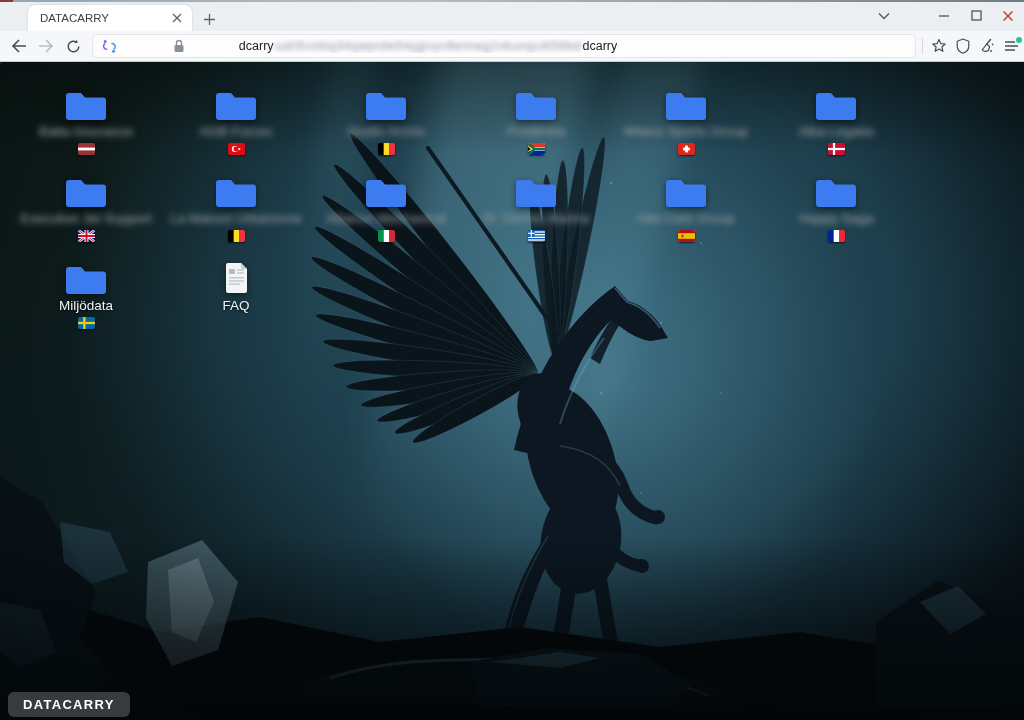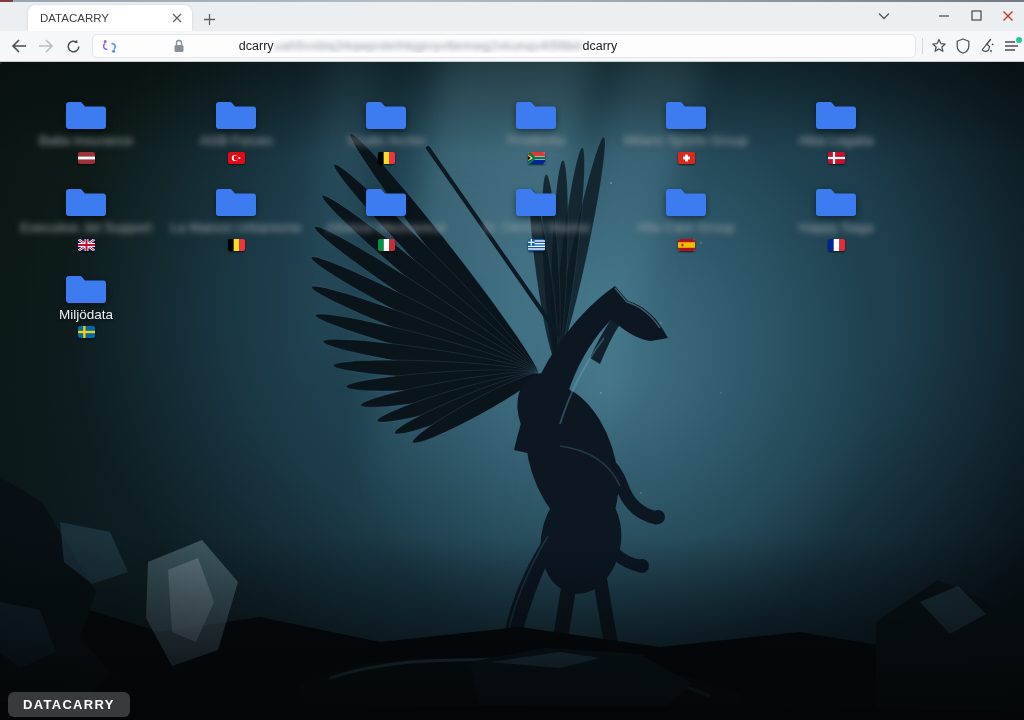--- a/index.html
+++ b/index.html
@@ -53,21 +53,21 @@
       700px 180px 0 rgba(205,238,248,.25),560px 390px 0 rgba(205,238,248,.22),640px 430px 0 rgba(205,238,248,.22),
       460px 210px 0 rgba(205,238,248,.25),720px 330px 0 rgba(205,238,248,.2),600px 330px 0 rgba(205,238,248,.3),
       680px 90px 0 rgba(205,238,248,.3);}
   .vignette{position:absolute;left:0;top:0;width:100%;height:100%;pointer-events:none;
     background:
       radial-gradient(ellipse at 55% 38%, rgba(0,0,0,0) 42%, rgba(3,8,10,.55) 100%),
       linear-gradient(180deg, rgba(5,12,11,.45) 0%, rgba(0,0,0,0) 14%, rgba(0,0,0,0) 72%, rgba(2,5,7,.85) 100%);}
 
   
   .grid{position:absolute;left:11px;top:24px;display:grid;grid-template-columns:repeat(6,150px);z-index:5;}
-  .item{height:87px;display:flex;flex-direction:column;align-items:center;cursor:pointer;justify-content:center;}
+  .item{height:87px;display:flex;flex-direction:column;align-items:center;cursor:pointer;}
   .item .icon{height:34px;display:flex;align-items:flex-end;filter:drop-shadow(0 2px 3px rgba(0,0,0,.45));}
   .item .label{margin-top:4px;font-size:13.5px;font-weight:500;color:#eef3f5;
     text-shadow:0 1px 3px rgba(0,0,0,.7);white-space:nowrap;}
   .item .label.blurred{filter:blur(3.4px);opacity:.82;color:#ccd4d9;}
   .item .flag{margin-top:4px;line-height:0;border-radius:2px;overflow:hidden;
     box-shadow:0 1px 2px rgba(0,0,0,.65);}
 
   
   .badge{position:absolute;left:8px;bottom:3px;background:rgba(60,63,66,.94);color:#ffffff;
     font-size:13px;font-weight:bold;letter-spacing:1.3px;padding:5px 15px;border-radius:6px;z-index:6;}
@@ -477,17 +477,32 @@
           </span>
           <span class="label">Miljödata</span>
           <span class="flag">
             <svg width="17" height="12" viewBox="0 0 17 12">
               <rect width="17" height="12" fill="#006AA7"></rect>
               <rect x="5.2" width="2.3" height="12" fill="#FECC02"></rect>
               <rect y="4.85" width="17" height="2.3" fill="#FECC02"></rect>
             </svg>
           </span>
         </div>
+        <div class="item">
+          <span class="icon">
+            <svg width="25" height="32" viewBox="0 0 25 32">
+              <path d="M2,3 a2,2 0 0 1 2,-2 h13 l6,6 v22 a2,2 0 0 1 -2,2 H4 a2,2 0 0 1 -2,-2 Z" fill="#f2f4f6"></path>
+              <path d="M17,1 l6,6 h-5 a1,1 0 0 1 -1,-1 Z" fill="#c7cbd1"></path>
+              <rect x="5" y="7" width="6" height="5" fill="#b4bac1"></rect>
+              <rect x="13" y="7.4" width="7" height="1.5" fill="#c3c8cf"></rect>
+              <rect x="13" y="10.2" width="7" height="1.5" fill="#c3c8cf"></rect>
+              <rect x="5" y="15" width="15" height="1.5" fill="#c3c8cf"></rect>
+              <rect x="5" y="18.2" width="15" height="1.5" fill="#c3c8cf"></rect>
+              <rect x="5" y="21.4" width="11" height="1.5" fill="#c3c8cf"></rect>
+            </svg>
+          </span>
+          <span class="label">FAQ</span>
+        </div>
       </div>
 
     <div class="badge">DATACARRY</div>
   </div>
 </div>
 
 </body></html>

